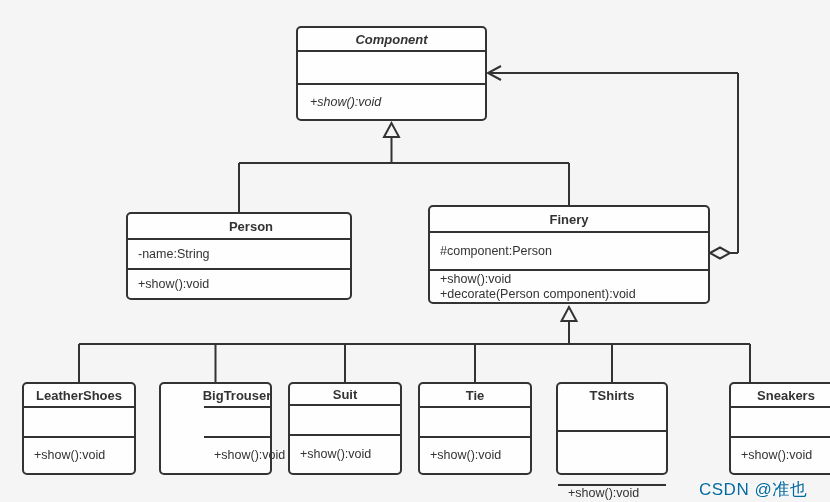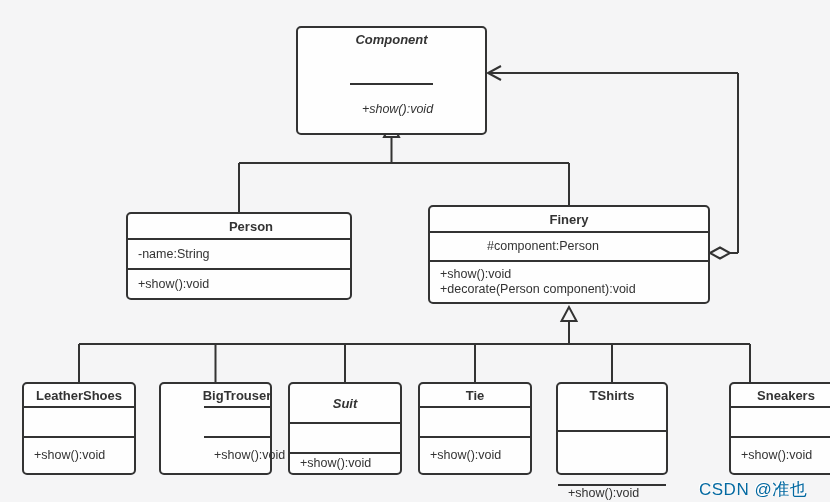--- a/index.html
+++ b/index.html
@@ -80,41 +80,41 @@
      Component --&gt;
     <g stroke="#333333" stroke-width="2" fill="none">
       <line x1="730" y1="253" x2="738" y2="253"></line>
       <line x1="738" y1="253" x2="738" y2="73"></line>
       <line x1="738" y1="73" x2="489" y2="73"></line>
       <polyline points="501,66 488,73 501,80"></polyline>
       <polygon points="710,253 720,247.5 730,253 720,258.5" fill="#f5f5f6"></polygon>
     </g>
   </svg>
 
-  <div class="uml-class" style="left:296px;top:26px;width:191px;height:109px;align-items:center;">
+  <div class="uml-class" style="left:296px;top:26px;width:191px;height:95px;">
     <div class="uml-title abstract" style="height:22px;">Component</div>
     <div class="uml-section" style="height:33px;"></div>
     <div class="uml-section grow">
       <div class="uml-member italic">+show():void</div>
     </div>
   </div>
 
   <div class="uml-class" style="left:126px;top:212px;width:226px;height:88px;">
     <div class="uml-title" style="height:24px;margin-left:24px;">Person</div>
     <div class="uml-section" style="height:30px;">
       <div class="uml-member">-name:String</div>
     </div>
     <div class="uml-section grow">
       <div class="uml-member">+show():void</div>
     </div>
   </div>
 
   <div class="uml-class" style="left:428px;top:205px;width:282px;height:99px;">
     <div class="uml-title" style="height:24px;">Finery</div>
-    <div class="uml-section" style="height:29px;padding-left:47px;">
+    <div class="uml-section" style="height:38px;">
       <div class="uml-member">#component:Person</div>
     </div>
     <div class="uml-section grow">
       <div class="uml-member">+show():void</div>
       <div class="uml-member">+decorate(Person component):void</div>
     </div>
   </div>
 
   <div class="uml-class" style="left:22px;top:382px;width:114px;height:93px;">
     <div class="uml-title" style="height:22px;">LeatherShoes</div>
@@ -126,21 +126,21 @@
 
   <div class="uml-class" style="left:159px;top:382px;width:113px;height:93px;padding-left:43px;">
     <div class="uml-title" style="height:22px;">BigTrouser</div>
     <div class="uml-section" style="height:30px;"></div>
     <div class="uml-section grow">
       <div class="uml-member">+show():void</div>
     </div>
   </div>
 
   <div class="uml-class" style="left:288px;top:382px;width:114px;height:93px;">
-    <div class="uml-title" style="height:38px;font-style:italic;">Suit</div>
+    <div class="uml-title" style="height:20px;">Suit</div>
     <div class="uml-section" style="height:30px;"></div>
     <div class="uml-section grow">
       <div class="uml-member">+show():void</div>
     </div>
   </div>
 
   <div class="uml-class" style="left:418px;top:382px;width:114px;height:93px;">
     <div class="uml-title" style="height:22px;">Tie</div>
     <div class="uml-section" style="height:30px;"></div>
     <div class="uml-section grow">

